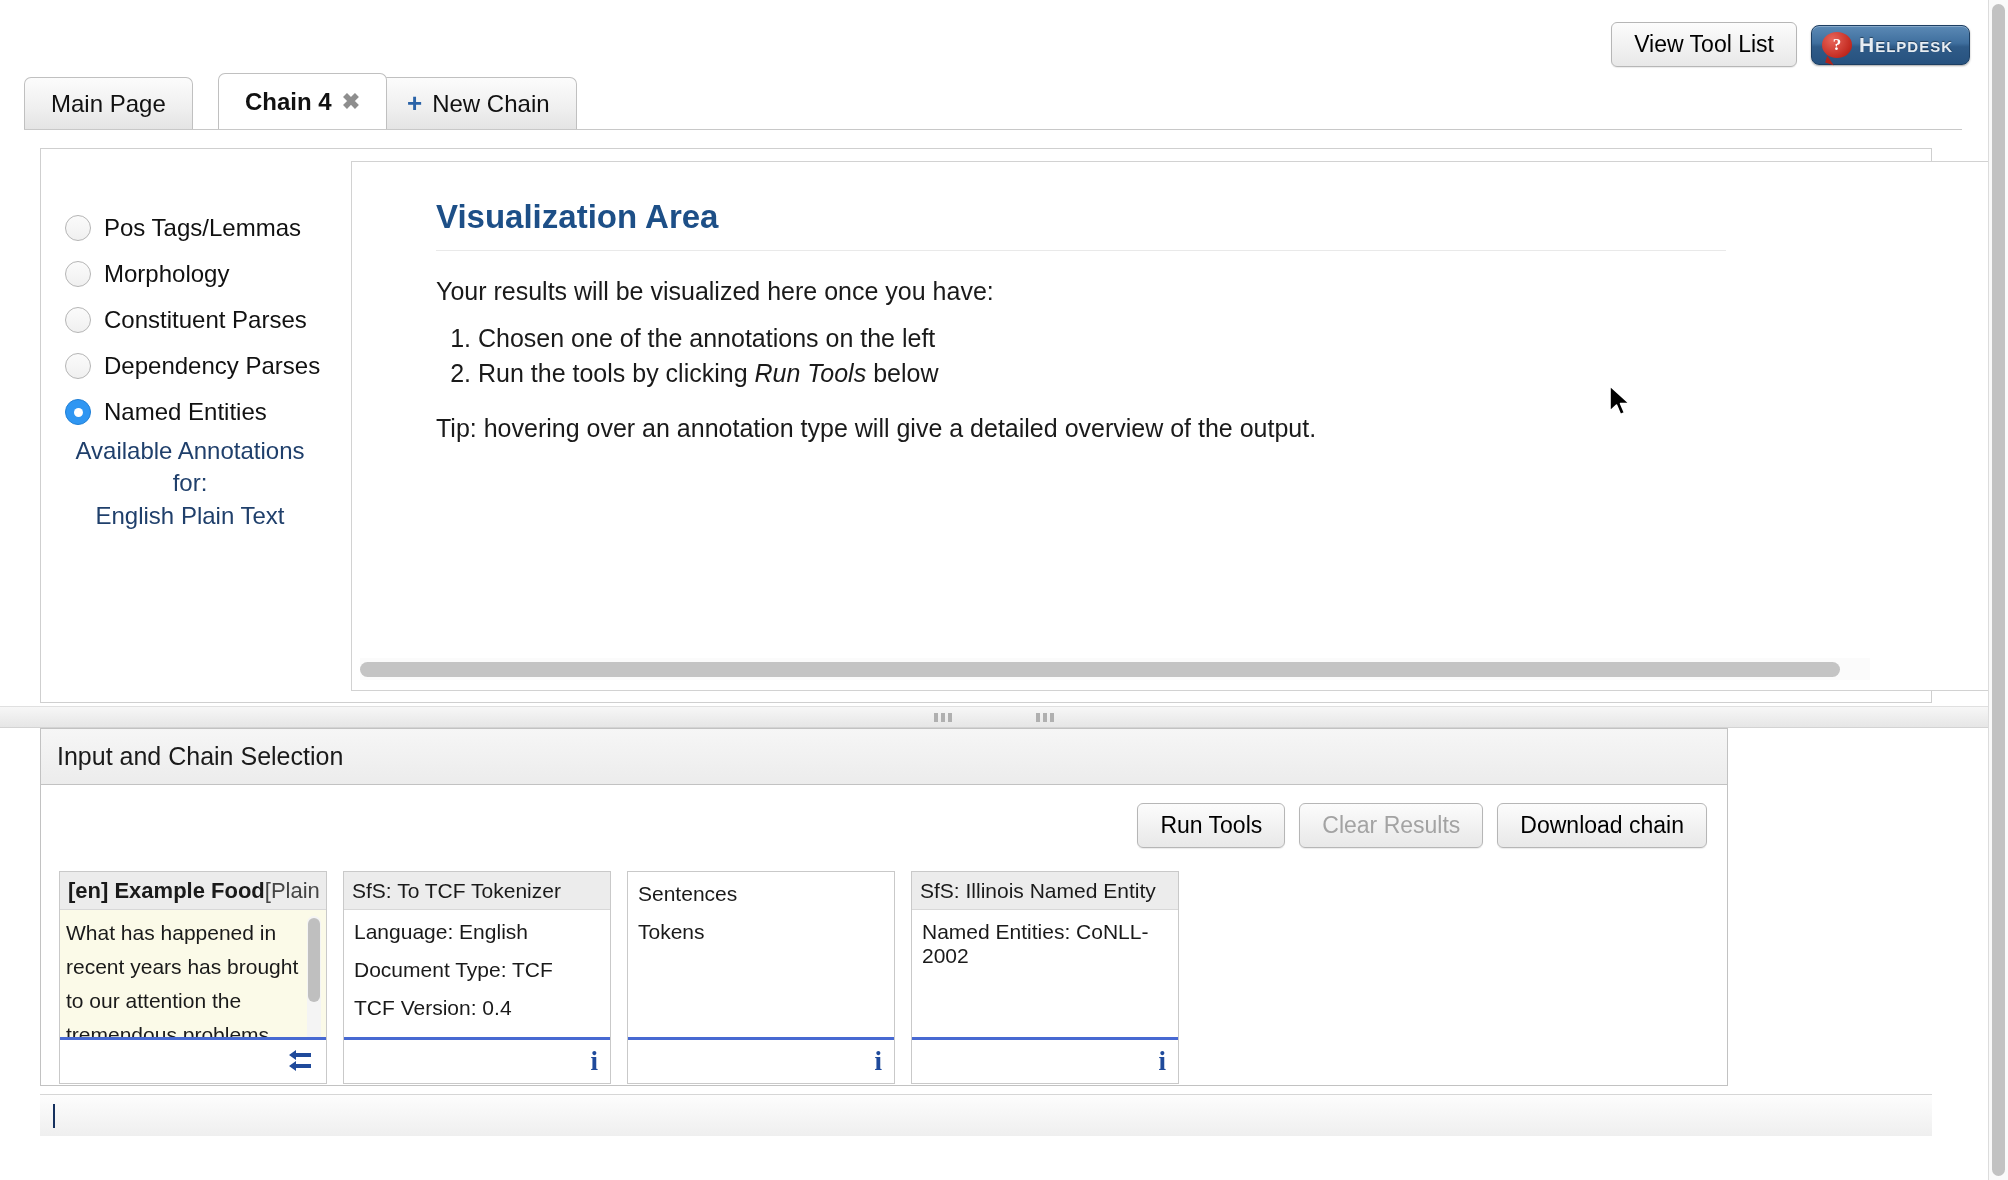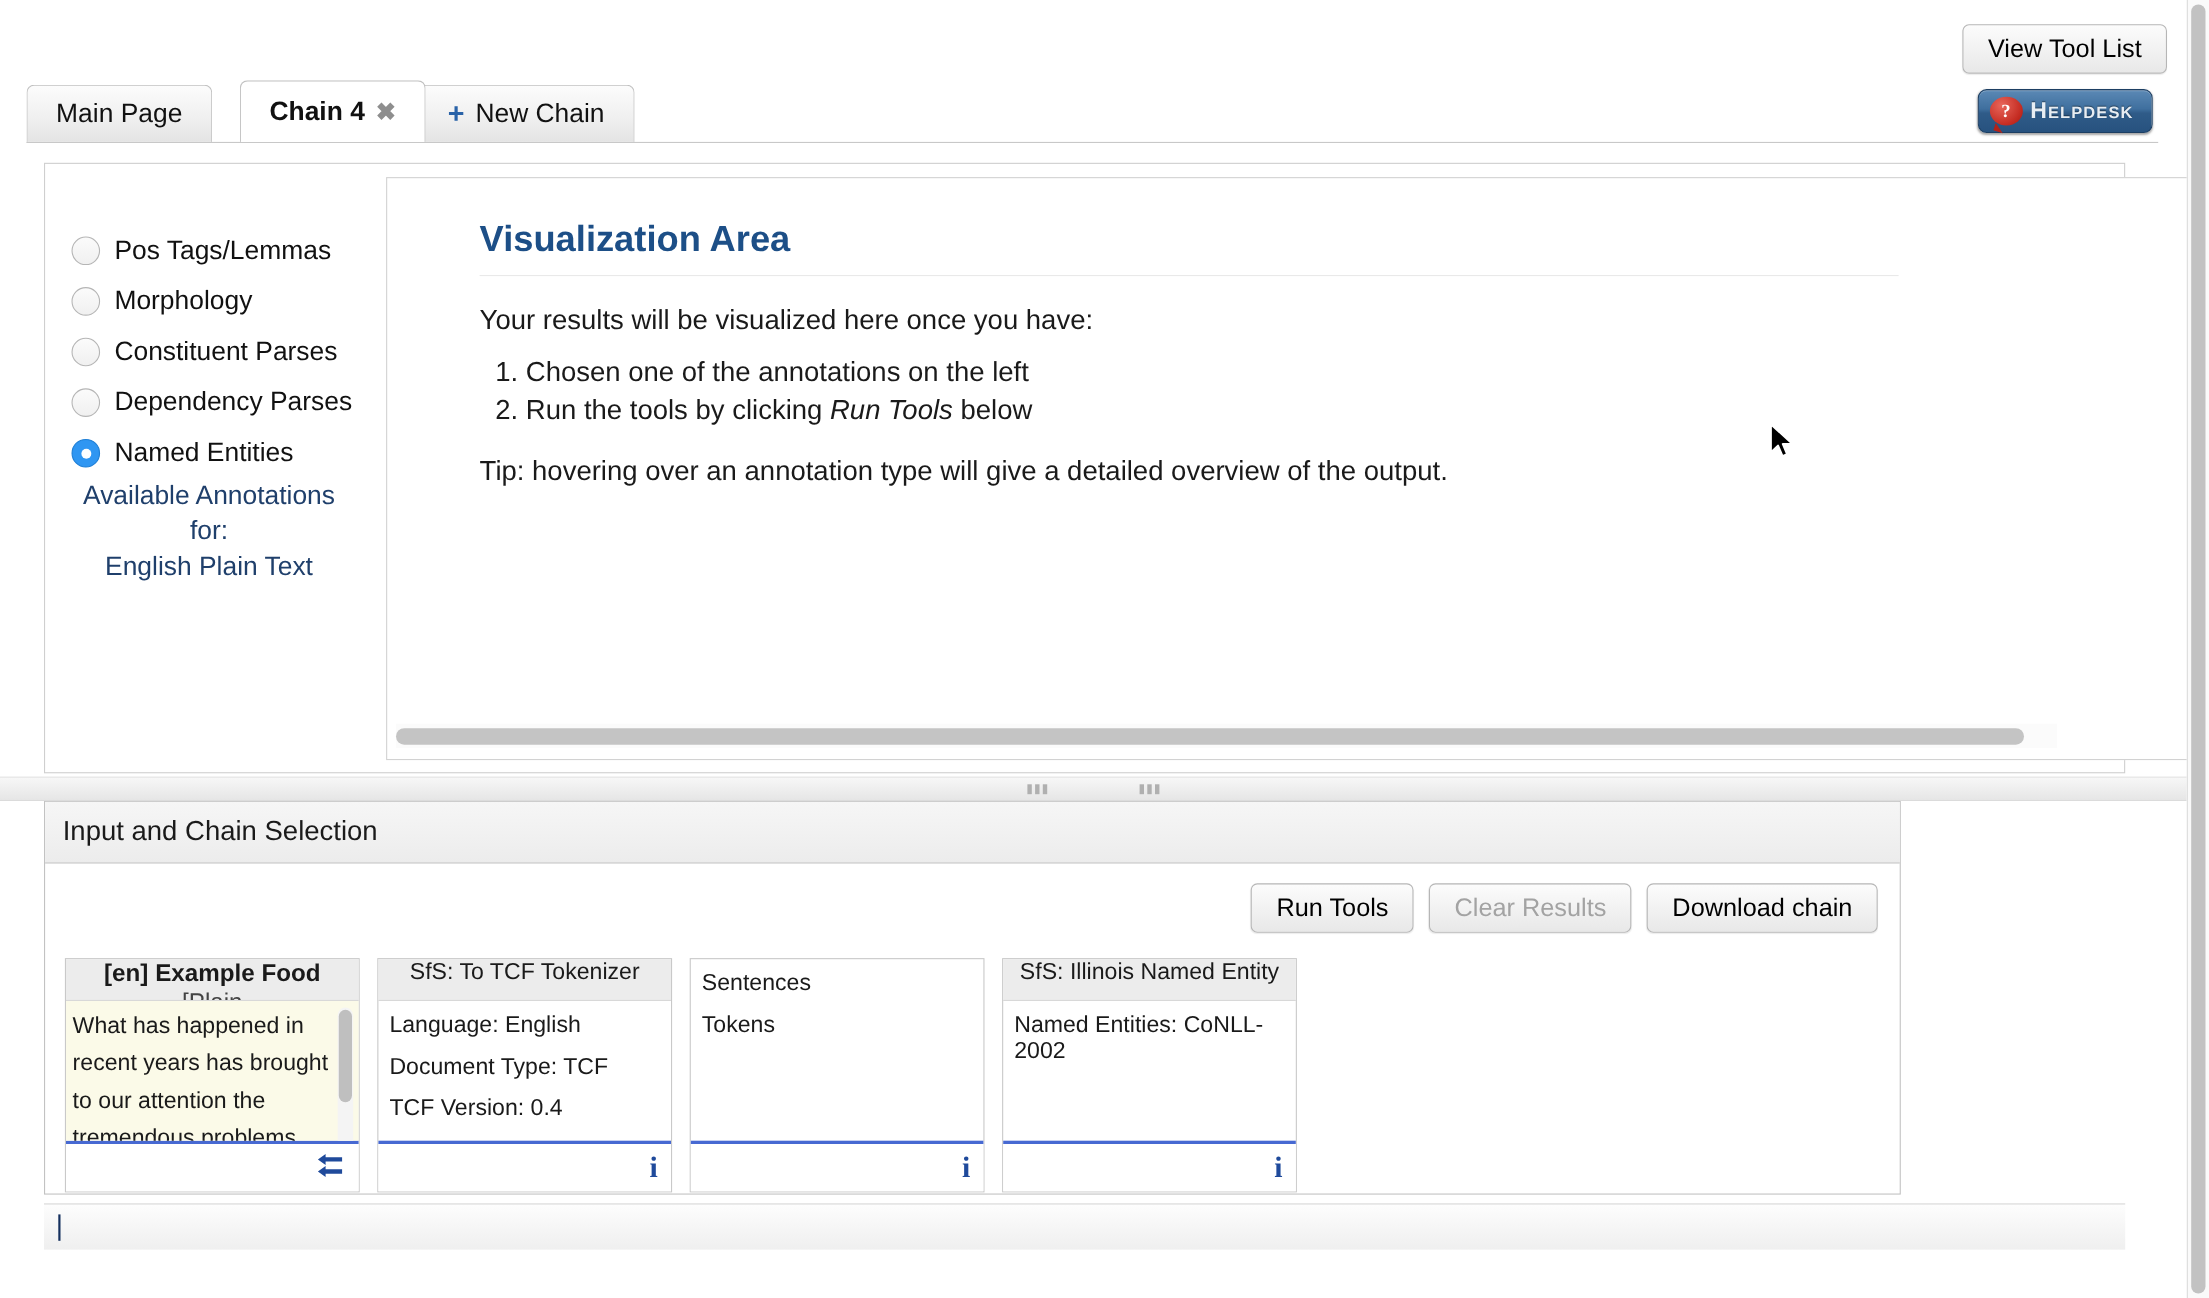--- a/index.html
+++ b/index.html
@@ -27,21 +27,21 @@
 
   #viewport {
     position: absolute; top: 0; left: 0;
     width: 1988px; height: 1180px;
     overflow: hidden;
   }
 
   
   #topbar {
     position: absolute; top: 22px; right: 18px;
-    display: flex; align-items: center; gap: 14px; flex-direction: column;
+    display: flex; align-items: center; gap: 14px;
   }
   .gray-btn {
     background: linear-gradient(to bottom, #fcfcfc 0%, #f2f2f2 50%, #e8e8e8 100%);
     border: 1px solid #b6b6b6;
     border-radius: 6px;
     padding: 8px 22px;
     font-size: 23px;
     color: #000;
     box-shadow: 0 1px 1px rgba(0,0,0,.08);
     cursor: pointer;
@@ -260,21 +260,21 @@
     display: flex; flex-direction: column;
     position: relative;
   }
   .chain-card .card-head {
     height: 38px;
     background: #ececec;
     border-bottom: 1px solid #d8d8d8;
     display: flex; align-items: center;
     padding: 0 8px;
     font-size: 21px; color: #1a1a1a;
-    white-space: nowrap; overflow: hidden; flex-direction: column;
+    white-space: nowrap; overflow: hidden;
   }
   .chain-card.input-card .card-head { font-size: 22px; }
   .chain-card.input-card .card-head b { font-weight: bold; }
   .chain-card.input-card .card-head span.sub { color: #444; }
   .chain-card .card-body {
     flex: 1;
     padding: 10px 10px 0 10px;
     font-size: 21px; color: #1a1a1a;
     overflow: hidden;
     position: relative;

